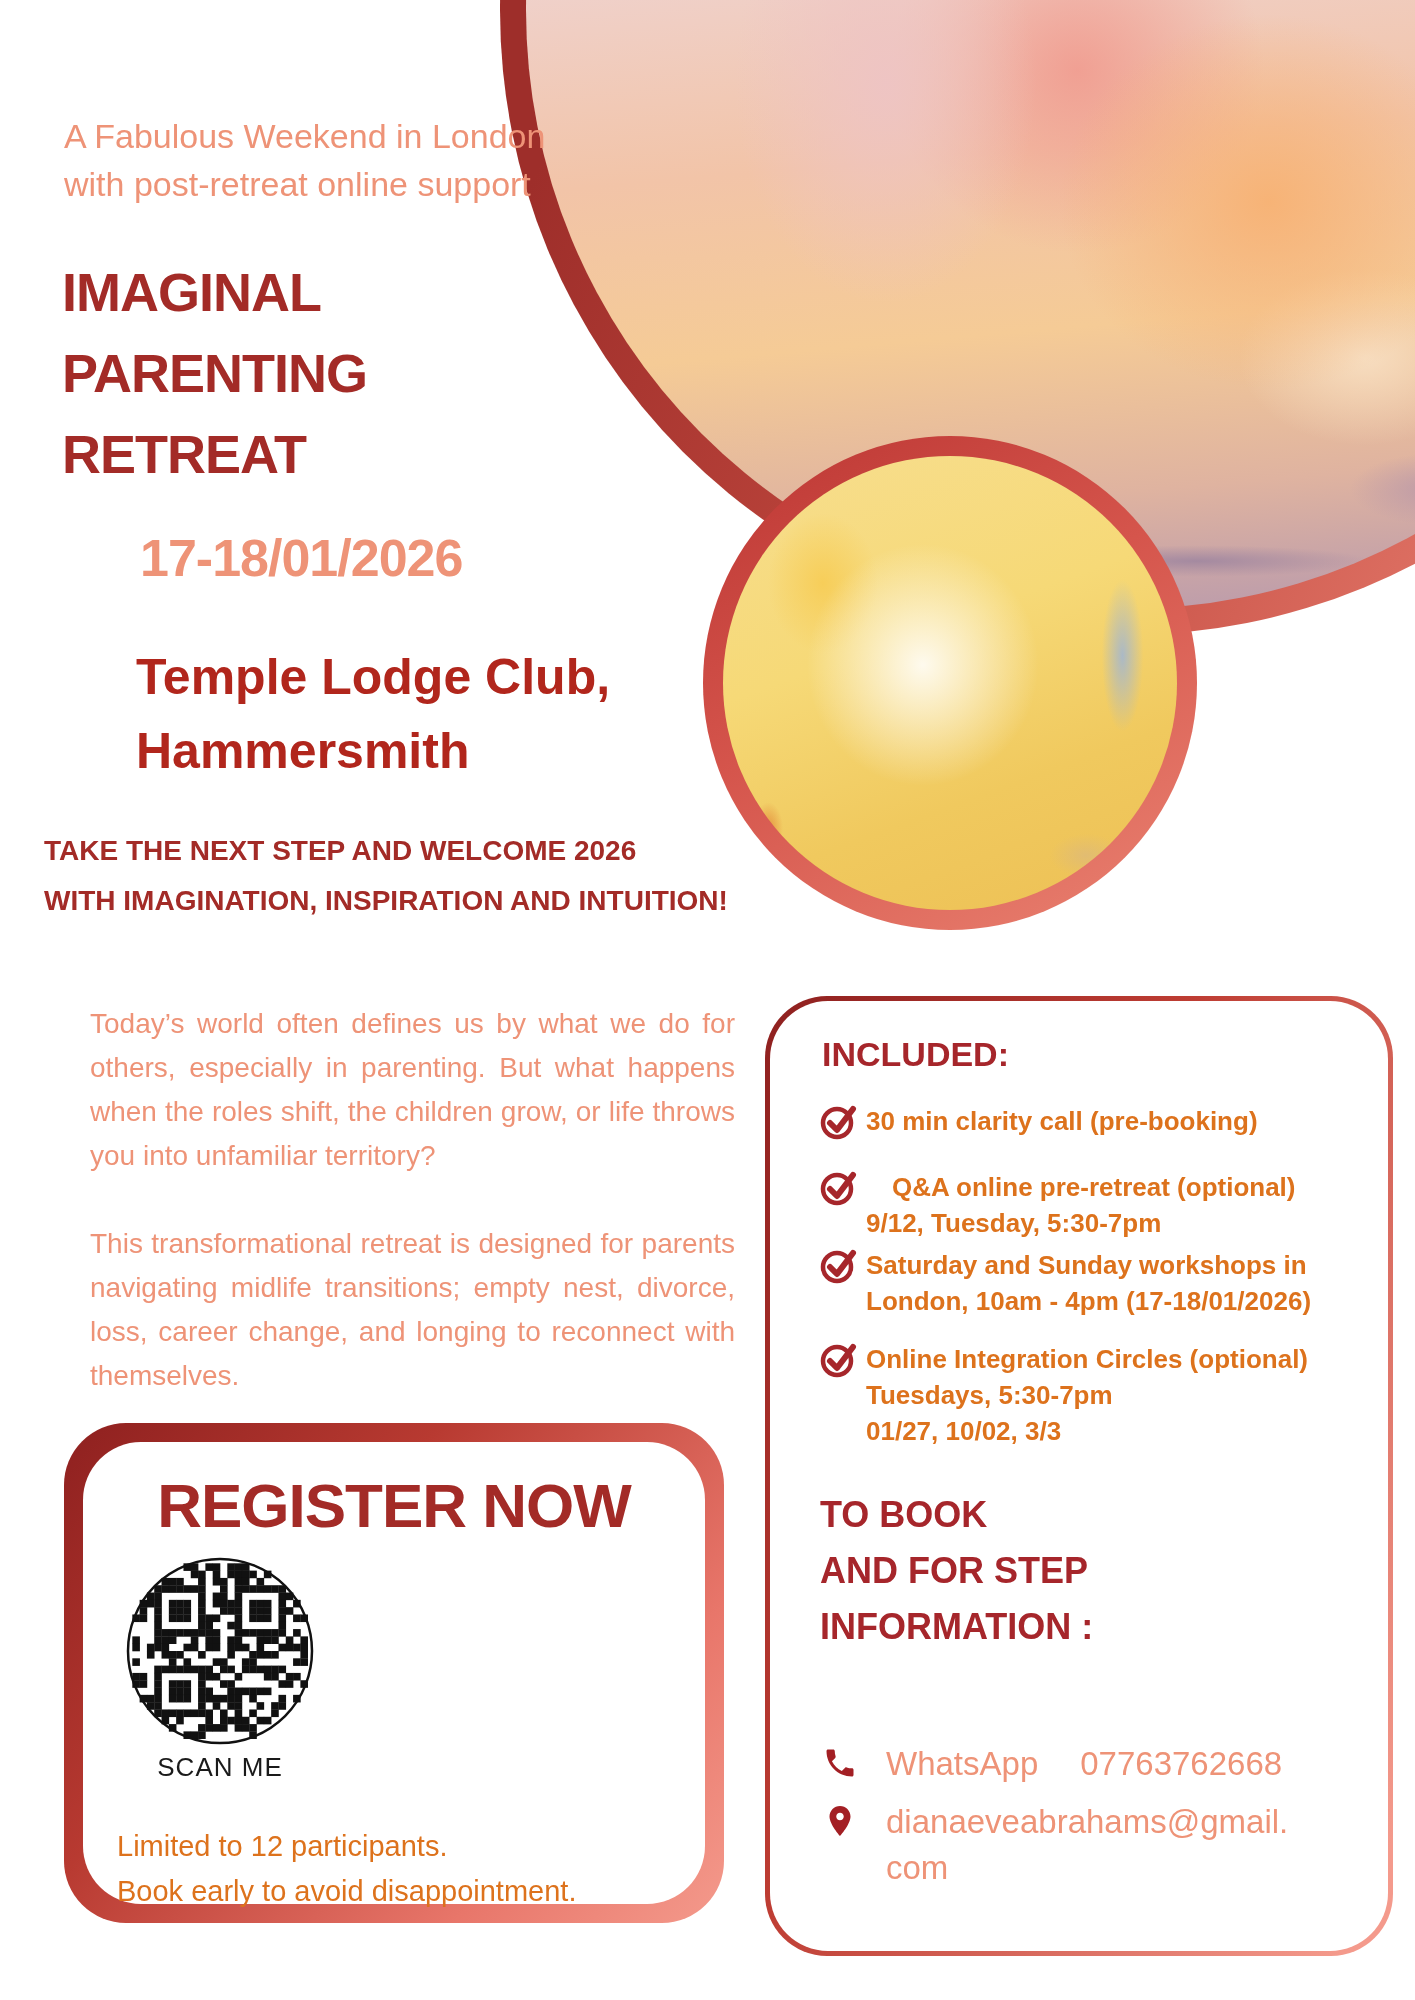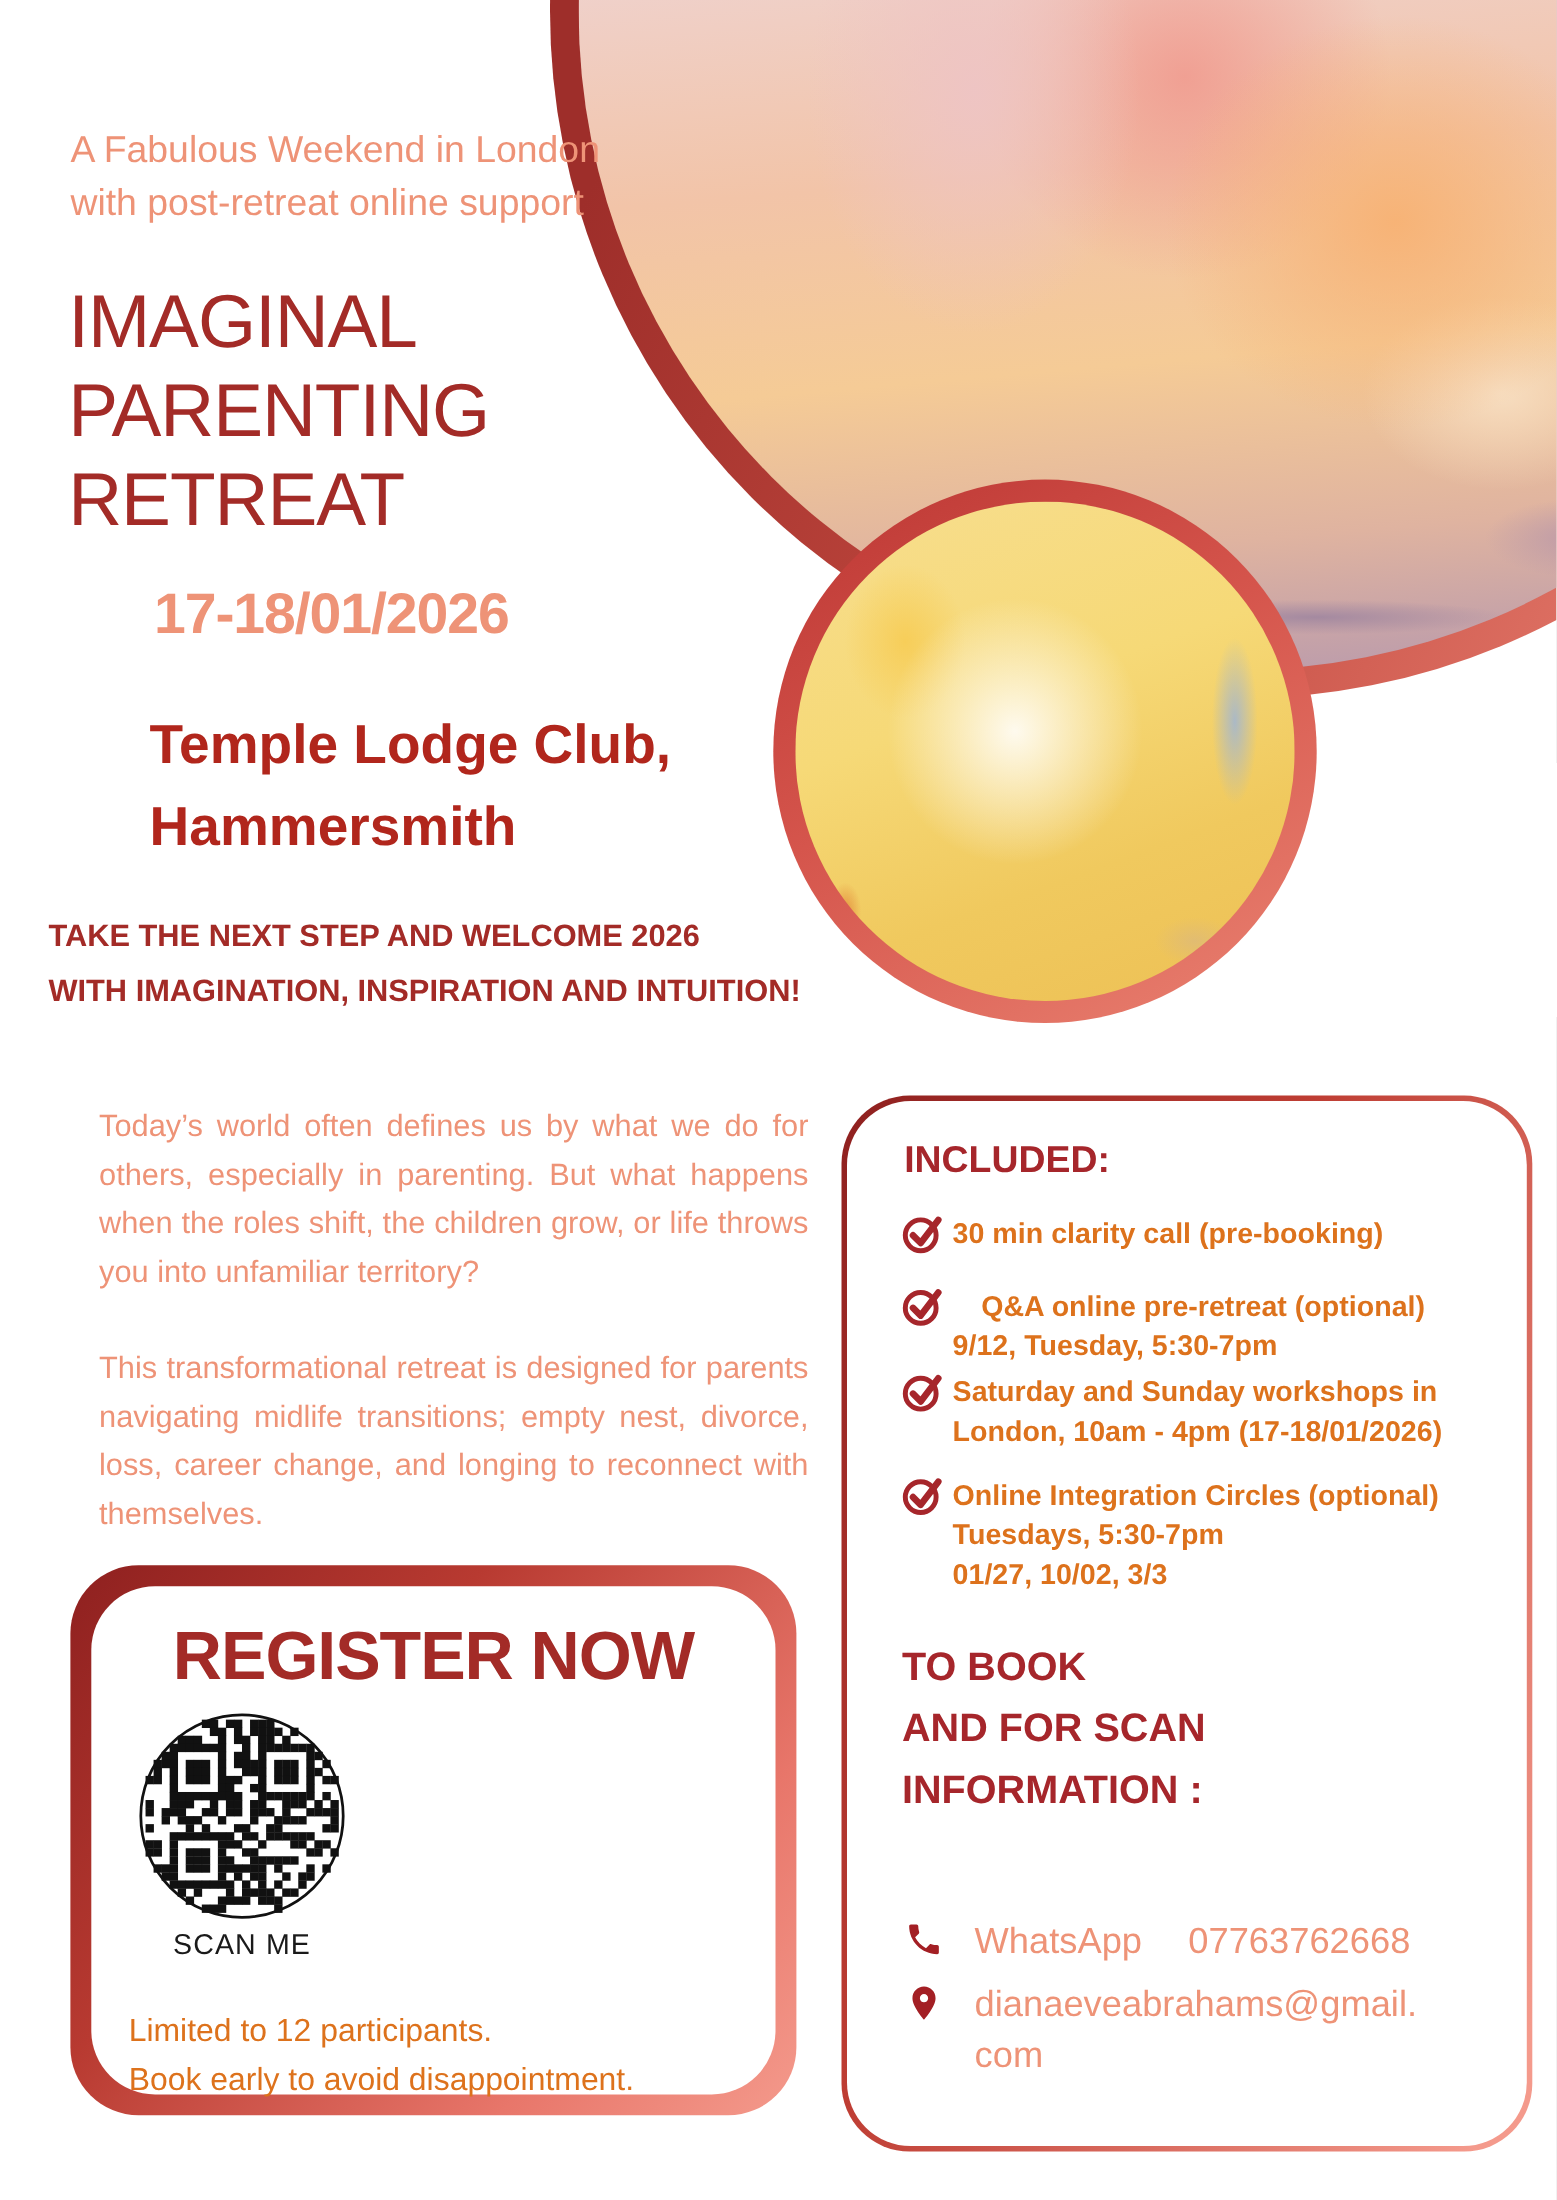--- a/index.html
+++ b/index.html
@@ -29,21 +29,21 @@
     background:
       radial-gradient(closest-side at 44% 46%, #FEFAEE 0%, rgba(254,250,238,0) 58%),
       radial-gradient(closest-side at 88% 44%, rgba(158,181,214,.85) 0%, rgba(158,181,214,0) 38%),
       radial-gradient(closest-side at 10% 82%, rgba(224,130,52,.75) 0%, rgba(224,130,52,0) 32%),
       radial-gradient(closest-side at 22% 28%, rgba(247,205,87,.95) 0%, rgba(247,205,87,0) 55%),
       radial-gradient(closest-side at 80% 88%, rgba(222,186,120,.8) 0%, rgba(222,186,120,0) 40%),
       linear-gradient(160deg,#F7DD8A 8%,#F6D977 40%,#F0C95E 70%,#EDC055 100%);}
 
   
   .subtitle{position:absolute;left:64px;top:112px;font-size:34px;line-height:48px;color:var(--salmon);z-index:3;}
-  .main-title{position:absolute;left:62px;top:252px;font-size:68px;line-height:81px;font-weight:normal;
+  .main-title{position:absolute;left:62px;top:252px;font-size:54px;line-height:81px;font-weight:bold;
     letter-spacing:-1px;color:var(--dark-red);z-index:3;}
   .event-date{position:absolute;left:140px;top:528px;font-size:52px;font-weight:bold;letter-spacing:-1px;
     color:var(--salmon);z-index:3;}
   .venue{position:absolute;left:136px;top:640px;font-size:50px;line-height:74px;font-weight:bold;
     color:var(--venue-red);z-index:3;}
   .tagline{position:absolute;left:44px;top:826px;font-size:28px;line-height:50px;font-weight:bold;
     color:var(--dark-red);z-index:3;}
   .intro{position:absolute;left:90px;top:1002px;width:645px;font-size:28px;line-height:44px;
     text-align:justify;color:var(--salmon);z-index:3;}
   .intro p + p{margin-top:44px;}
@@ -458,21 +458,21 @@
             <div>Online Integration Circles (optional)</div>
             <div>Tuesdays, 5:30-7pm</div>
             <div>01/27, 10/02, 3/3</div>
           </div>
         </div>
 
       </div>
 
       <div class="booking-head">
         <div>TO BOOK</div>
-        <div>AND FOR SCAN</div>
+        <div>AND FOR STEP</div>
         <div>INFORMATION :</div>
       </div>
 
       <div class="contacts">
         <div class="contact-row">
           <svg class="contact-icon" width="36" height="36" viewBox="0 0 24 24">
             <path fill="#A31F24" d="M6.62 10.79c1.44 2.83 3.76 5.14 6.59 6.59l2.2-2.2c.27-.27.67-.36 1.02-.24 1.12.37 2.33.57 3.57.57.55 0 1 .45 1 1V20c0 .55-.45 1-1 1-9.39 0-17-7.61-17-17 0-.55.45-1 1-1h3.5c.55 0 1 .45 1 1 0 1.25.2 2.45.57 3.57.11.35.03.74-.25 1.02l-2.2 2.2z"></path>
           </svg>
           <div class="contact-text">
             <span>WhatsApp</span><span class="wa-number">07763762668</span>

